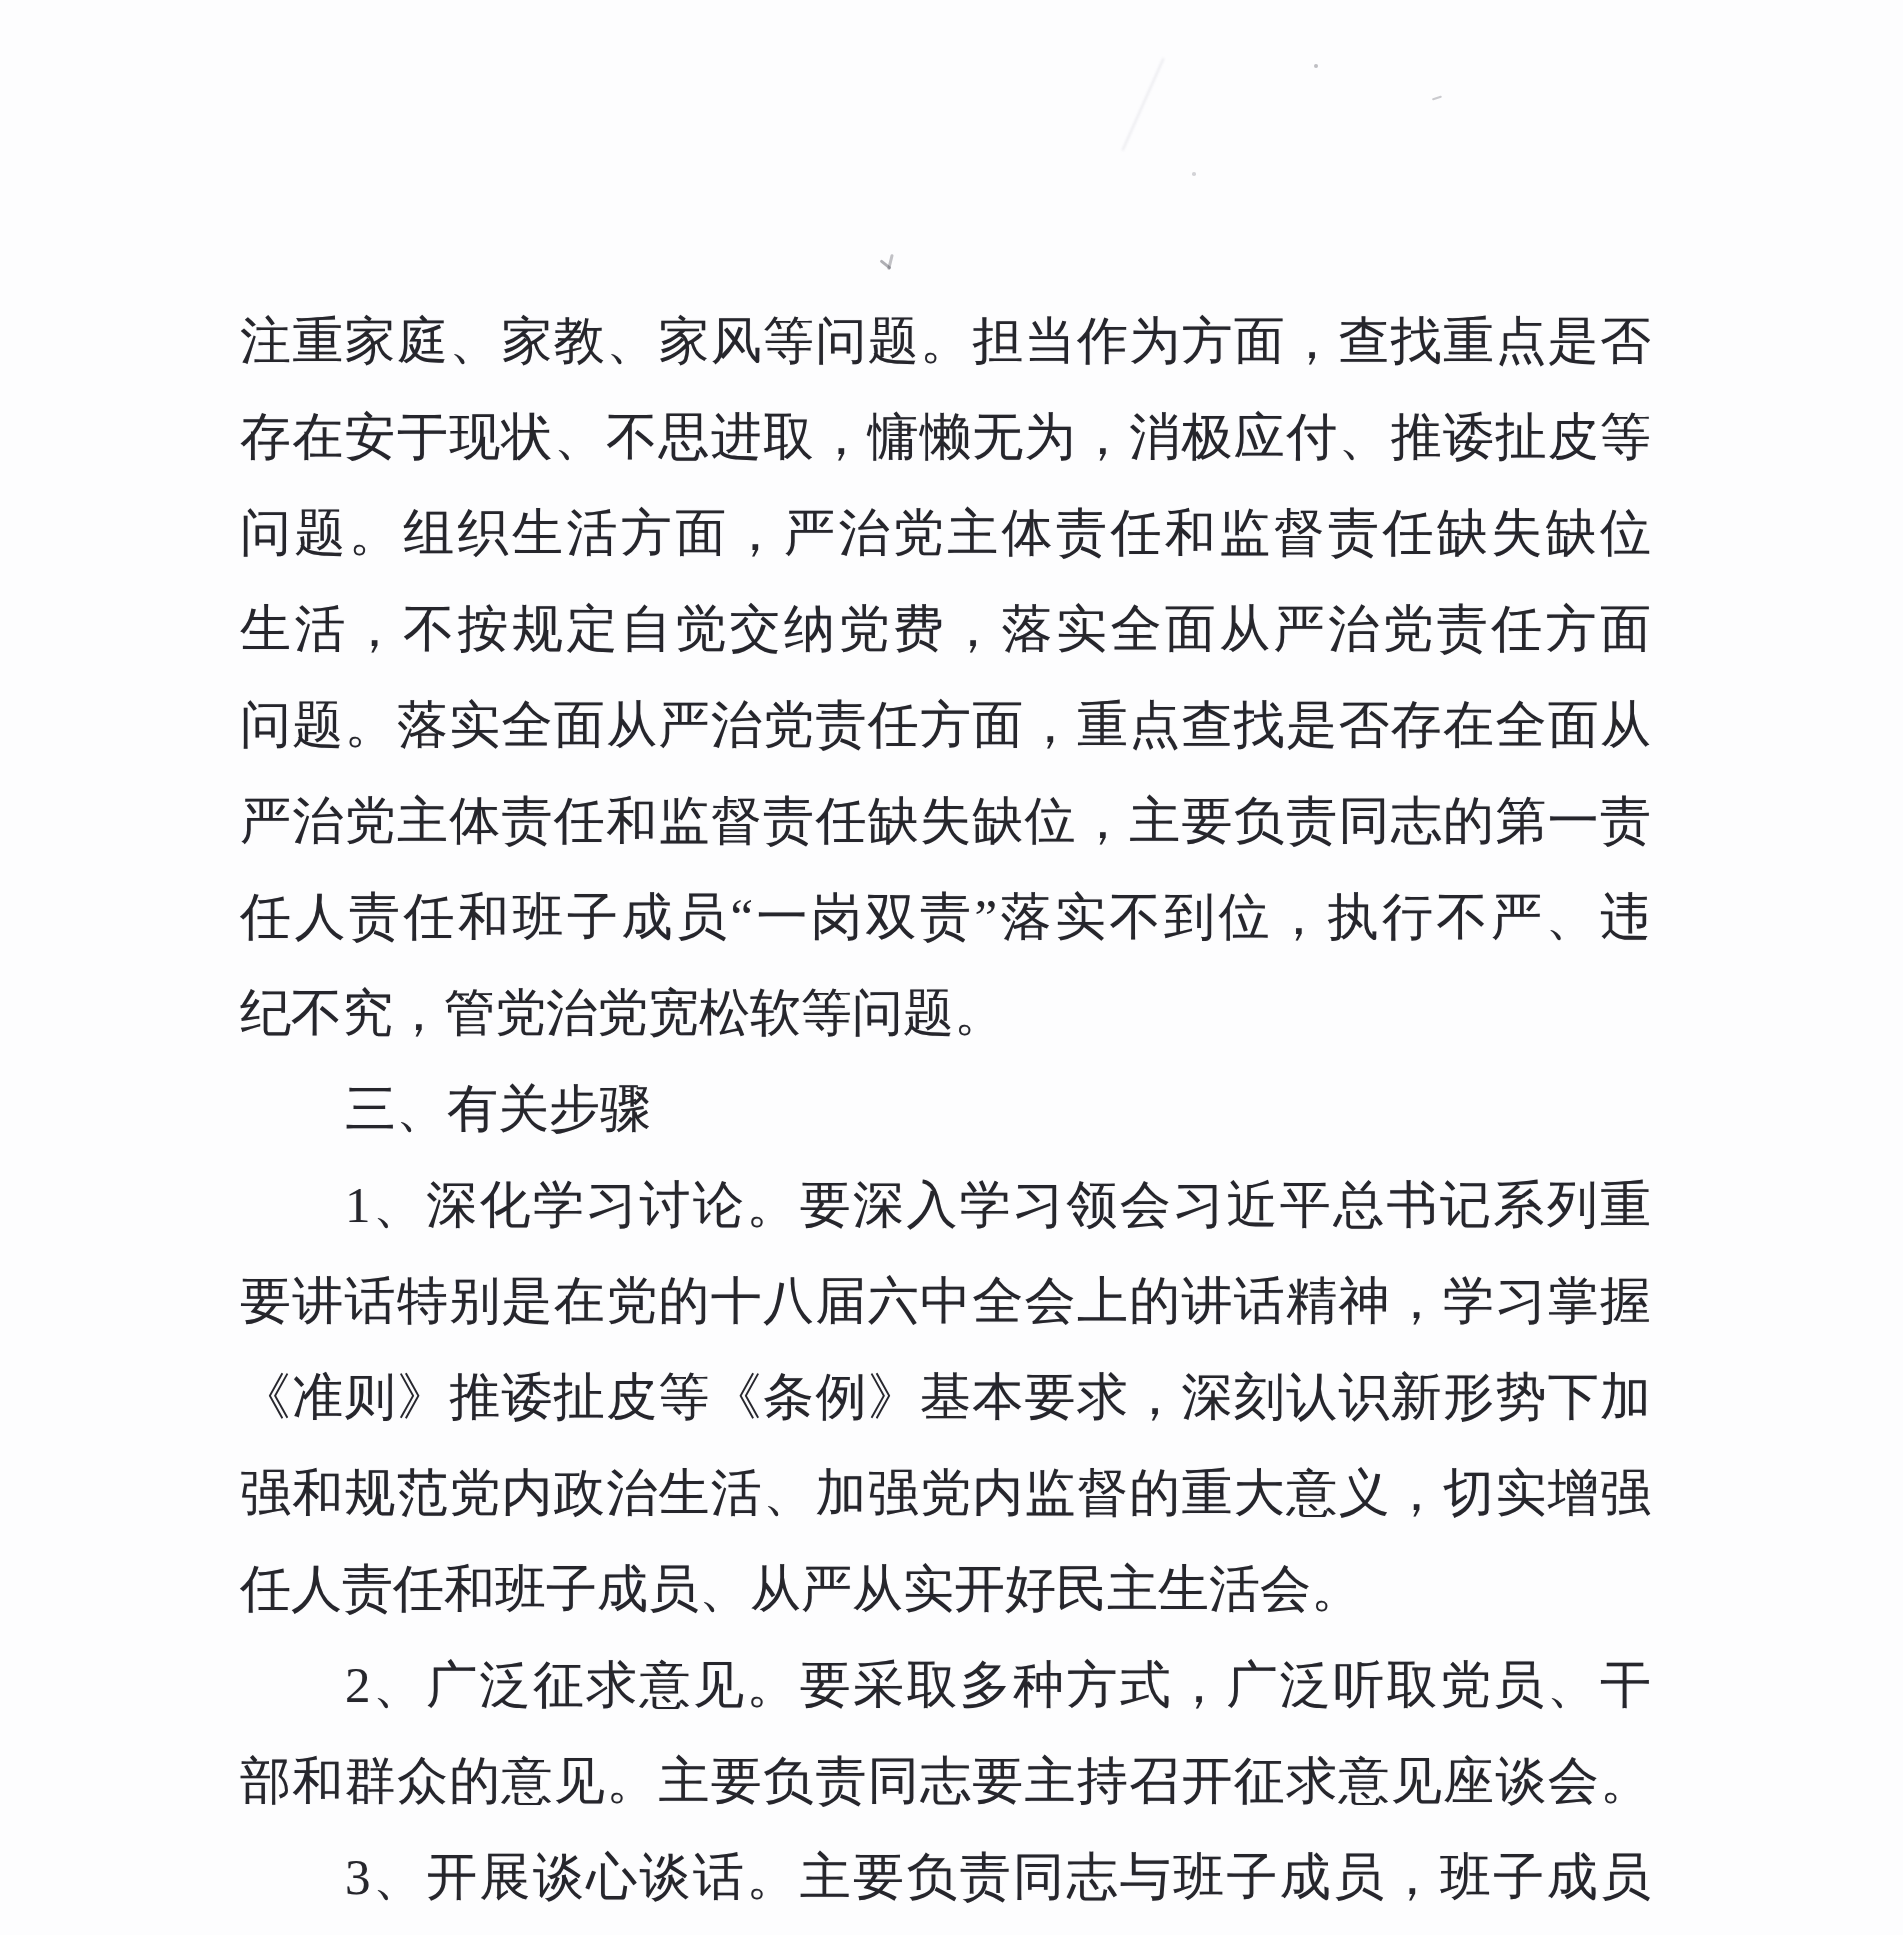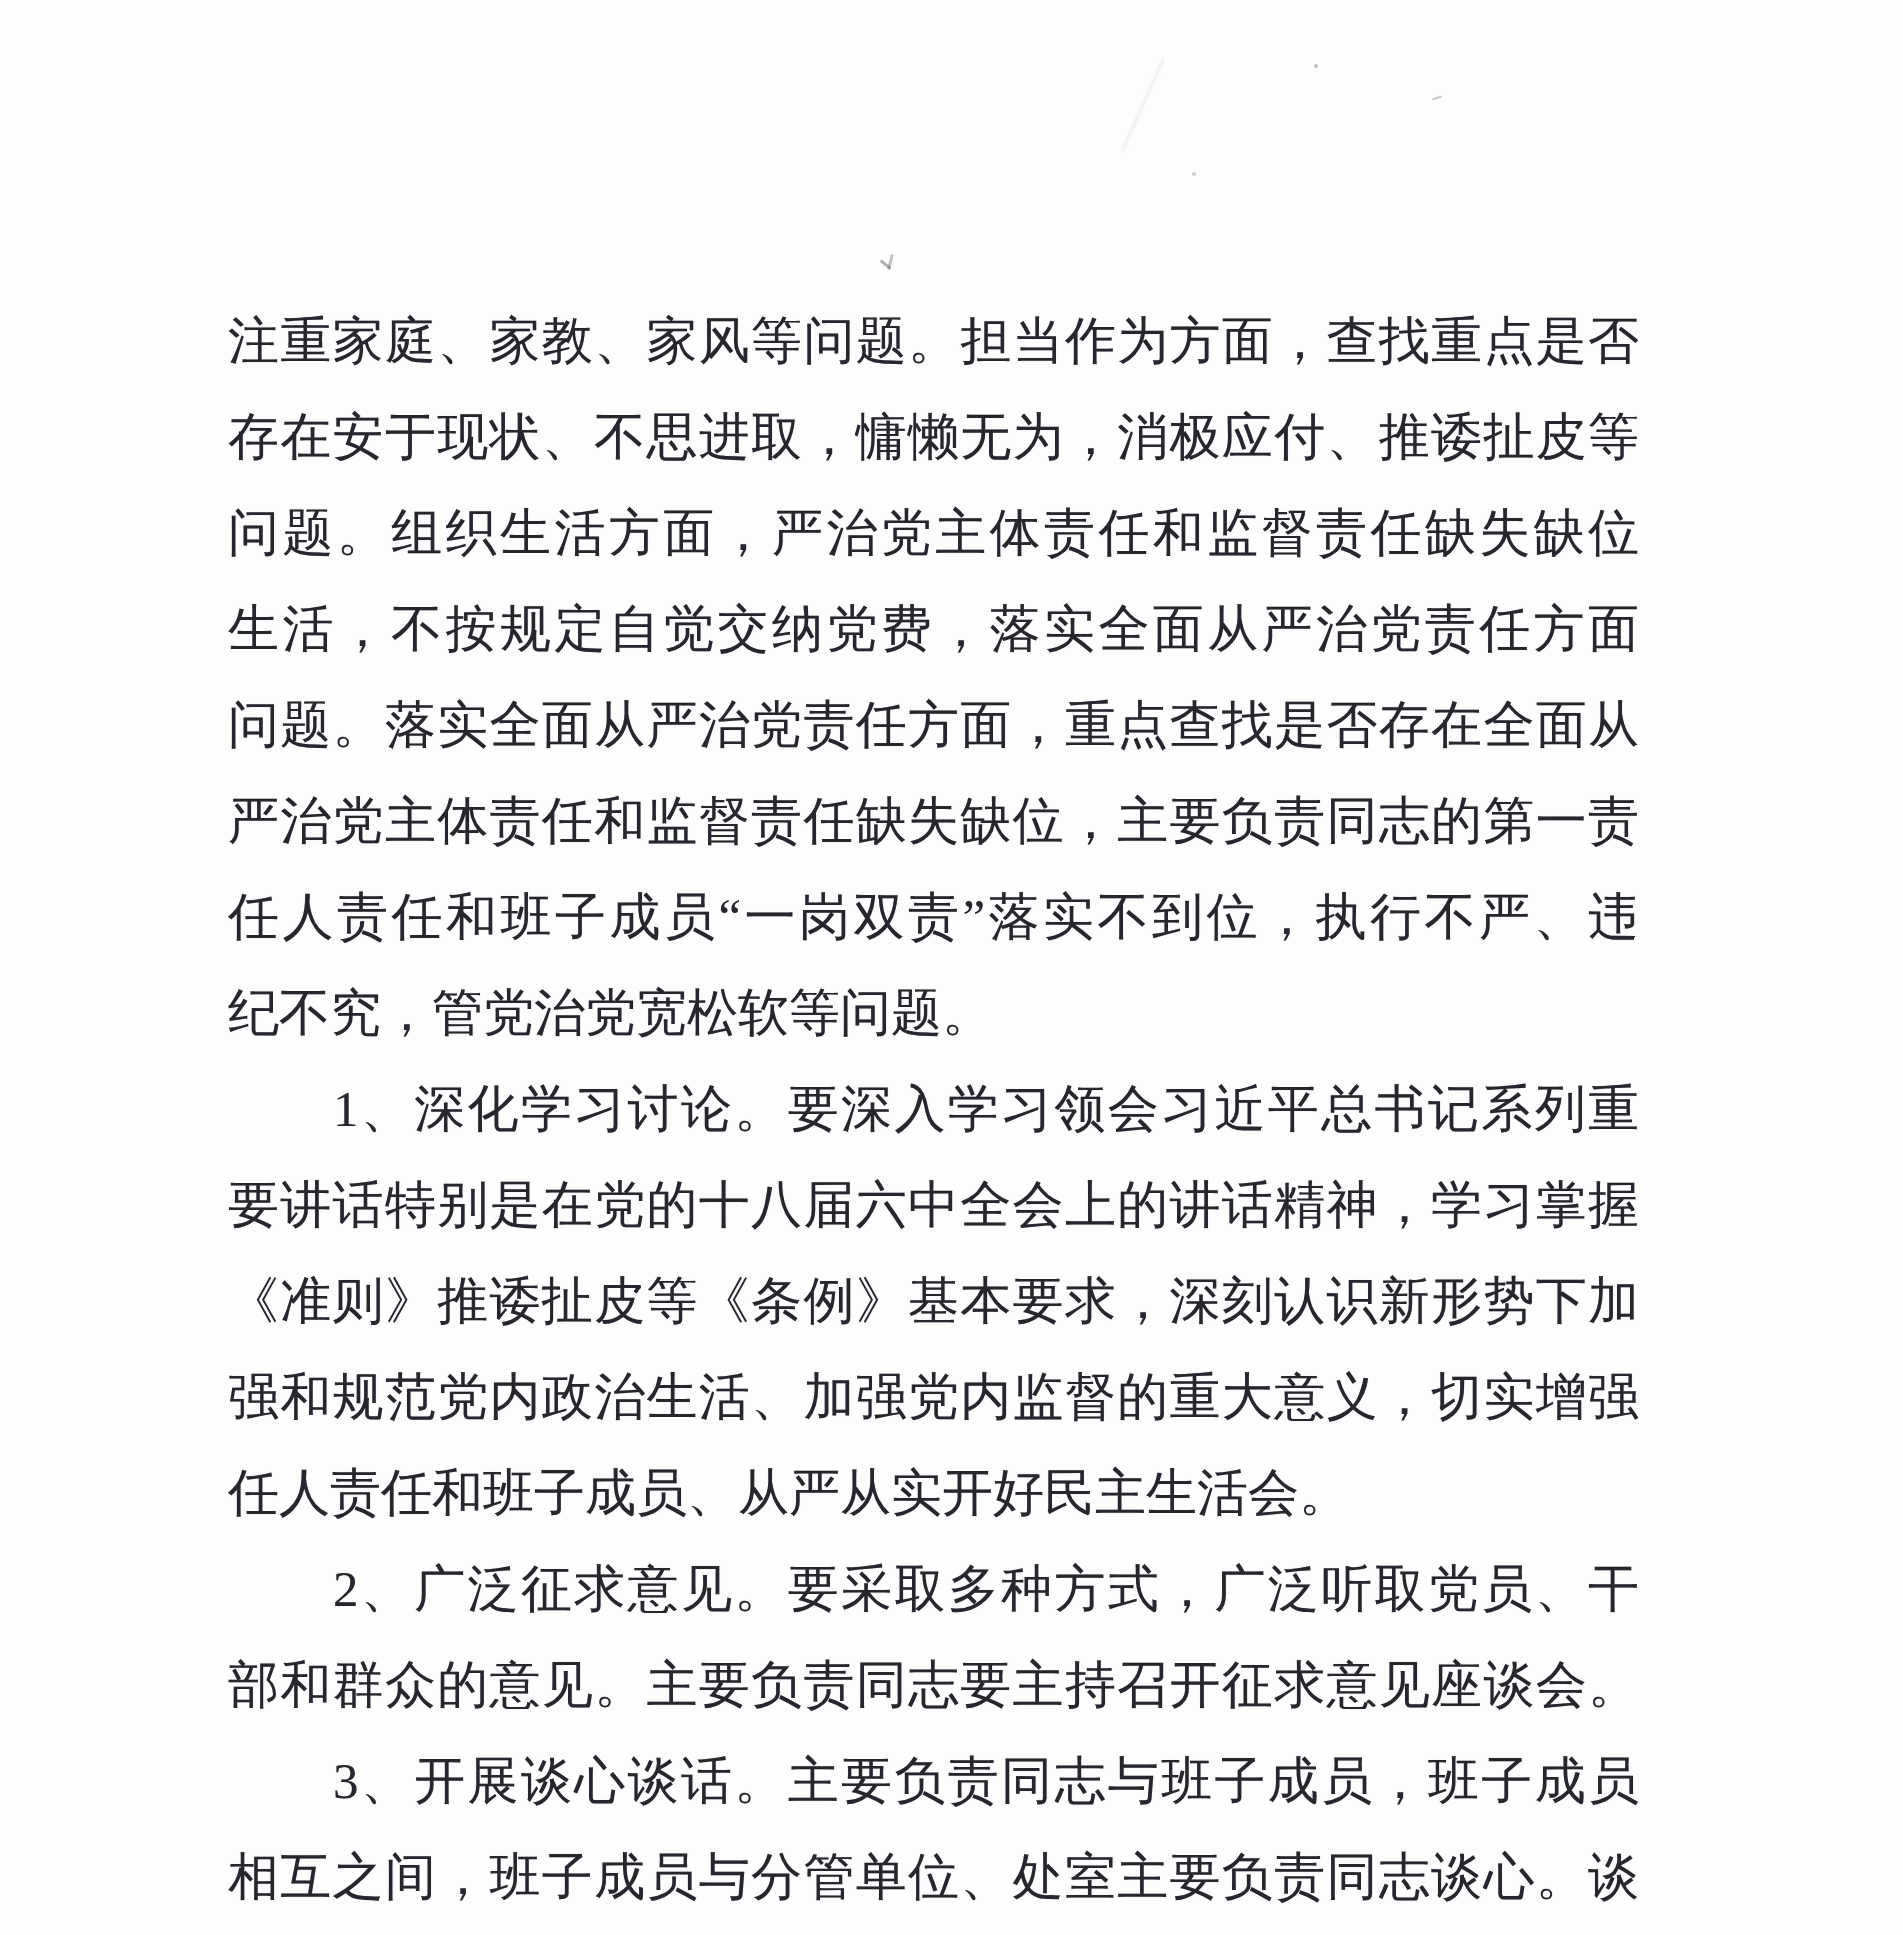--- a/index.html
+++ b/index.html
@@ -22,20 +22,21 @@
     width: 100%;
     height: 96px;
     line-height: 96px;
     font-size: 51px;
     color: #26262c;
     text-shadow: 0 0 0.8px rgba(40,40,60,0.30);
     letter-spacing: 0;
     text-align: justify;
     text-align-last: justify;
     white-space: normal;
+    margin-left: 12px;
   }
   .line.end { text-align: right; text-align-last: left; }
   .line.ind { padding-left: 105px; }
 
   
   .speck { position: absolute; background: rgba(80,80,92,0.45); }
   .speck-1 { left: 879px; top: 263px; width: 13px; height: 3.1px; transform: rotate(38deg); border-radius: 1.5px; }
   .speck-1b { left: 889px; top: 254px; width: 3.1px; height: 15.5px; transform: rotate(14deg); border-radius: 1.5px; background: rgba(80,80,92,0.35); }
   .speck-2 { left: 1314px; top: 64px; width: 3.9px; height: 3.9px; border-radius: 50%; background: rgba(90,90,100,0.38); }
   .speck-3 { left: 1432px; top: 97px; width: 10px; height: 2.3px; transform: rotate(-18deg); background: rgba(95,95,105,0.32); border-radius: 1.2px; }
@@ -49,20 +50,21 @@
 
   <div class="text-block">
     <div class="line">注重家庭、家教、家风等问题。担当作为方面，查找重点是否</div>
     <div class="line">存在安于现状、不思进取，慵懒无为，消极应付、推诿扯皮等</div>
     <div class="line">问题。组织生活方面，严治党主体责任和监督责任缺失缺位</div>
     <div class="line">生活，不按规定自觉交纳党费，落实全面从严治党责任方面</div>
     <div class="line">问题。落实全面从严治党责任方面，重点查找是否存在全面从</div>
     <div class="line">严治党主体责任和监督责任缺失缺位，主要负责同志的第一责</div>
     <div class="line">任人责任和班子成员“一岗双责”落实不到位，执行不严、违</div>
     <div class="line end">纪不究，管党治党宽松软等问题。</div>
+    <div class="line ind end">三、有关步骤</div>
     <div class="line ind">1、深化学习讨论。要深入学习领会习近平总书记系列重</div>
     <div class="line">要讲话特别是在党的十八届六中全会上的讲话精神，学习掌握</div>
     <div class="line">《准则》推诿扯皮等《条例》基本要求，深刻认识新形势下加</div>
     <div class="line">强和规范党内政治生活、加强党内监督的重大意义，切实增强</div>
     <div class="line end">任人责任和班子成员、从严从实开好民主生活会。</div>
     <div class="line ind">2、广泛征求意见。要采取多种方式，广泛听取党员、干</div>
     <div class="line">部和群众的意见。主要负责同志要主持召开征求意见座谈会。</div>
     <div class="line ind">3、开展谈心谈话。主要负责同志与班子成员，班子成员</div>
     <div class="line">相互之间，班子成员与分管单位、处室主要负责同志谈心。谈</div>
 

